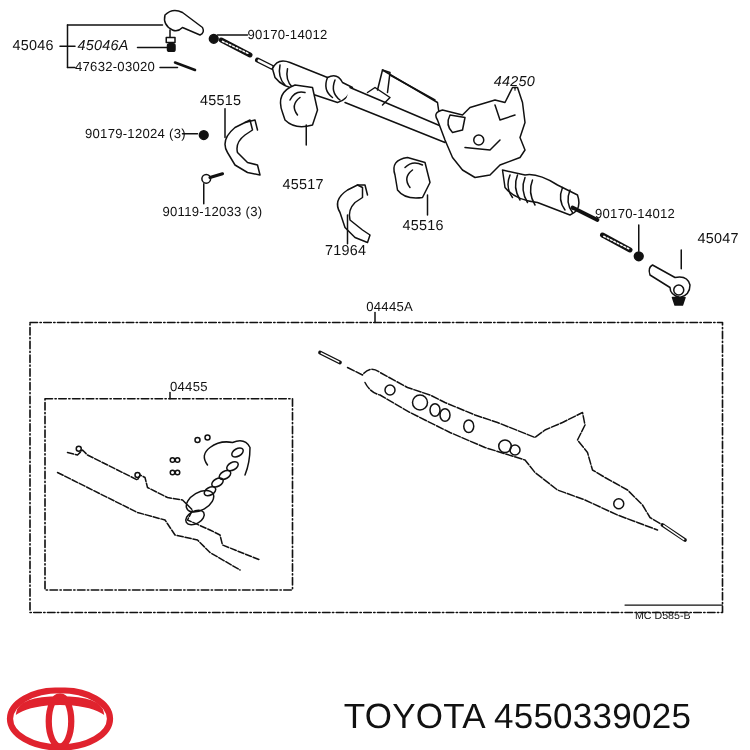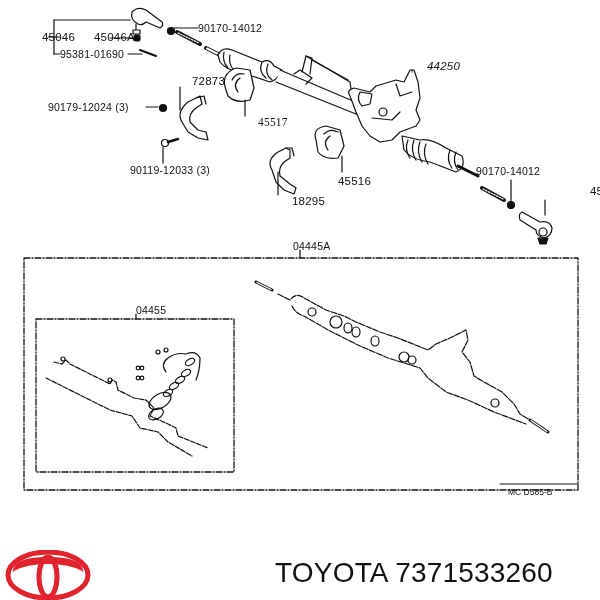--- a/index.html
+++ b/index.html
@@ -1,19 +1,19 @@
 <!DOCTYPE html>
 <html><head>
 <meta charset="utf-8">
 <style>
   html, body { margin:0; padding:0; background:#ffffff; }
   body { width:600px; height:600px; position:relative; overflow:hidden; font-family:"Liberation Sans", sans-serif; }
   .diagram { position:absolute; left:0; top:0; width:600px; height:600px; }
   .lbl { position:absolute; font-family:"Liberation Sans", sans-serif; font-size:10.5px; color:#111; white-space:nowrap; letter-spacing:0.2px; line-height:1; }
-  .lbl.big { font-size:11.5px;margin-left:32px; }
+  .lbl.big { font-size:11.5px; }
   .mc { position:absolute; font-size:8.5px; color:#111; left:508px; top:487px; white-space:nowrap; font-family:"Liberation Sans", sans-serif; }
   .brand-logo { position:absolute; left:4px; top:550px; width:90px; height:50px; }
   .brand-text { position:absolute; left:275px; top:557px; font-size:28px; color:#111; font-family:"Liberation Sans", sans-serif; white-space:nowrap; letter-spacing:0.2px; }
 </style>
 </head>
 <body>
 
 <svg class="diagram" viewBox="0 0 600 600" xmlns="http://www.w3.org/2000/svg" fill="none" stroke="#111" stroke-width="1.2" stroke-linecap="round" stroke-linejoin="round">
 
   <g>
@@ -175,36 +175,36 @@
     <ellipse cx="375" cy="341" rx="4" ry="5"></ellipse>
     <circle cx="404" cy="357" r="5"></circle>
     <circle cx="412" cy="360" r="4"></circle>
     <circle cx="495" cy="403" r="4"></circle>
   </g>
 
   <line x1="500" y1="484" x2="578" y2="484" stroke-width="1"></line>
 </svg>
 
 <span class="lbl big" style="left:10px;top:32px;">45046</span>
-<span class="lbl big" style="left:62px;top:32px;">45046A</span>
-<span class="lbl" style="left:60px;top:49px;">95381-01690</span>
+<span class="lbl big" style="left:62px;top:32px;font-style:italic;">45046A</span>
+<span class="lbl" style="left:60px;top:49px;">47632-03020</span>
 <span class="lbl" style="left:198px;top:23px;">90170-14012</span>
 <span class="lbl big" style="left:395px;top:61px;font-style:italic;">44250</span>
-<span class="lbl big" style="left:160px;top:76px;">72873</span>
-<span class="lbl" style="left:48px;top:102px;text-align:center;">90179-12024 (3)</span>
-<span class="lbl big" style="left:226px;top:117px;font-family:Liberation Serif, serif;">45517</span>
+<span class="lbl big" style="left:160px;top:76px;">45515</span>
+<span class="lbl" style="left:68px;top:102px;text-align:center;">90179-12024 (3)</span>
+<span class="lbl big" style="left:226px;top:143px;">45517</span>
 <span class="lbl" style="left:130px;top:165px;text-align:center;">90119-12033 (3)</span>
-<span class="lbl big" style="left:306px;top:176px;text-align:center;">45516</span>
-<span class="lbl big" style="left:260px;top:196px;">18295</span>
+<span class="lbl big" style="left:322px;top:176px;text-align:center;">45516</span>
+<span class="lbl big" style="left:260px;top:196px;">71964</span>
 <span class="lbl" style="left:476px;top:166px;">90170-14012</span>
 <span class="lbl big" style="left:558px;top:186px;">45047</span>
 <span class="lbl" style="left:293px;top:241px;">04445A</span>
 <span class="lbl" style="left:116px;top:305px;padding-left:20px;">04455</span>
 <span class="mc">MC  D585-B</span>
 
 <svg class="brand-logo" viewBox="0 0 90 50" xmlns="http://www.w3.org/2000/svg">
   <g fill="none" stroke="#e0232e">
     <ellipse cx="44" cy="25" rx="40" ry="23" stroke-width="5"></ellipse>
     <ellipse cx="44" cy="27" rx="9" ry="20" stroke-width="5"></ellipse>
     <path d="M10 20 Q12 8 44 8 Q76 8 78 20 Q66 13 44 13 Q22 13 10 20 Z" fill="#e0232e" stroke-width="2"></path>
   </g>
 </svg>
-<span class="brand-text">TOYOTA 7371533260</span>
+<span class="brand-text">TOYOTA 4550339025</span>
 
 </body></html>

